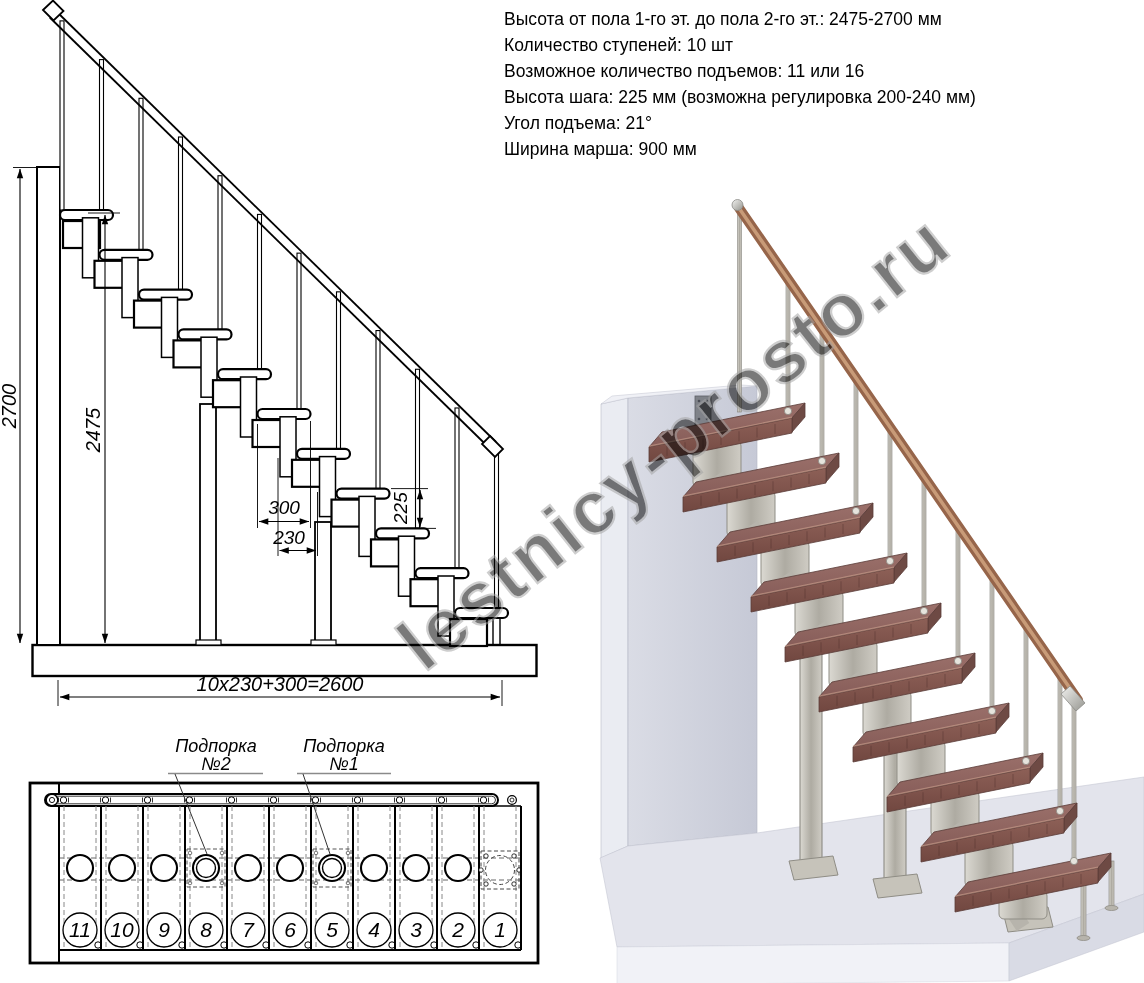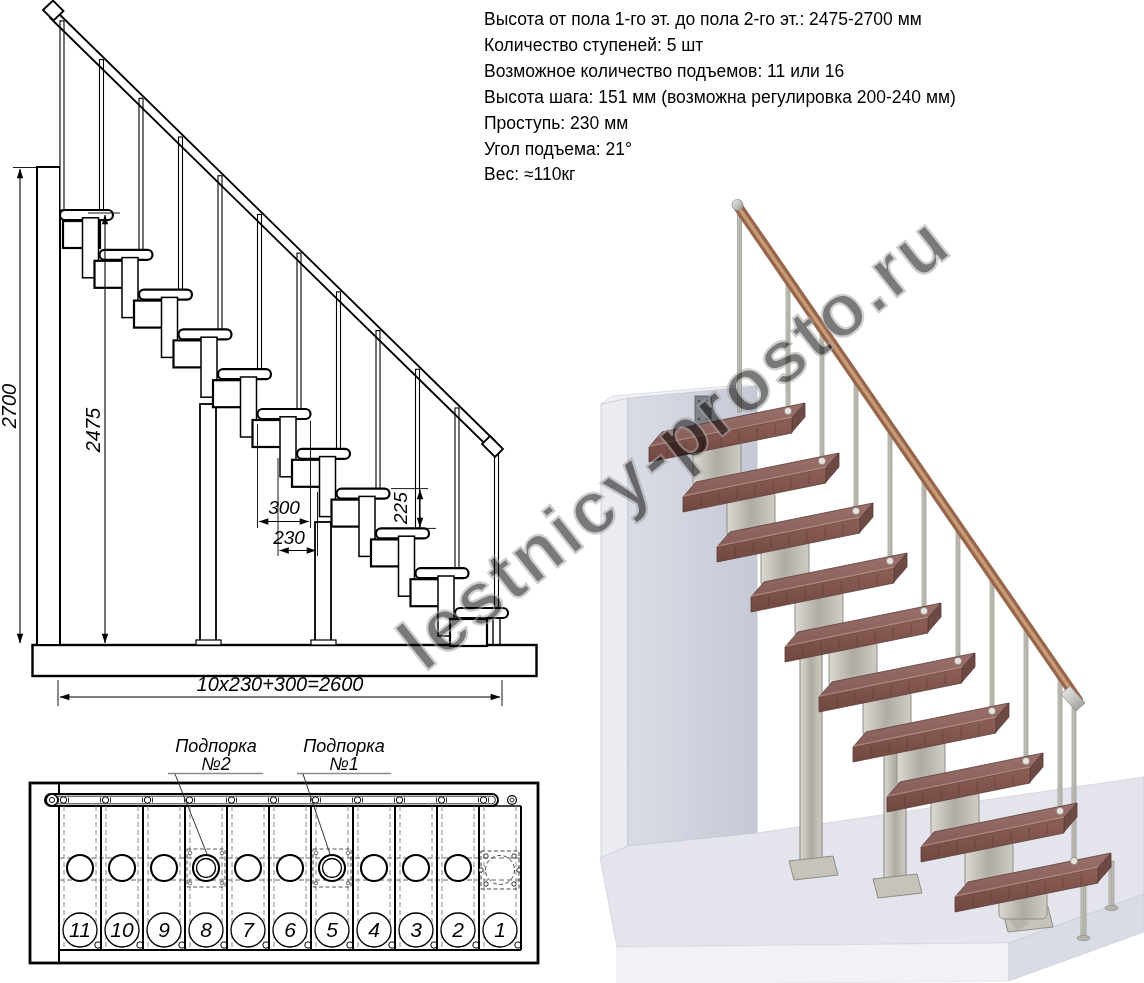--- a/index.html
+++ b/index.html
@@ -3,21 +3,21 @@
 <meta charset="utf-8">
 <style>
   html,body{margin:0;padding:0;background:#ffffff;}
   .canvas{position:relative;width:1144px;height:983px;background:#fff;overflow:hidden;
           font-family:"Liberation Sans",sans-serif;}
   .canvas svg{position:absolute;display:block;}
   #elev{left:0;top:0;}
   #plan{left:0;top:715px;}
   #view3d{left:569px;top:0;}
   #wm{left:0;top:0;pointer-events:none;}
-  .spec{position:absolute;left:484px;top:7px;color:#000;}
+  .spec{position:absolute;left:504px;top:7px;color:#000;}
   .spec div{font-size:17.5px;line-height:25.9px;white-space:nowrap;}
   text{font-family:"Liberation Sans",sans-serif;fill:#000;}
   .dim{font-style:italic;font-size:20px;}
   .dim2{font-style:italic;font-size:19px;}
   .plab{font-style:italic;font-size:18px;}
 </style>
 </head>
 <body>
 
 <div class="canvas">
@@ -504,25 +504,24 @@
       <line x1="175" y1="59" x2="207" y2="139" stroke="#333" stroke-width="1"></line>
       <text class="plab" x="344" y="37" text-anchor="middle">Подпорка</text>
       <text class="plab" x="344" y="55" text-anchor="middle">№1</text>
       <line x1="297" y1="58.5" x2="391" y2="58.5" stroke="#8a8a8a" stroke-width="1.6"></line>
       <line x1="303" y1="59" x2="330" y2="139" stroke="#333" stroke-width="1"></line>
     </g>
   </svg>
 
   <div class="spec">
     <div>Высота от пола 1-го эт. до пола 2-го эт.: 2475-2700 мм</div>
-    <div>Количество ступеней: 5 шт</div>
+    <div>Количество ступеней: 10 шт</div>
     <div>Возможное количество подъемов: 11 или 16</div>
-    <div>Высота шага: 151 мм (возможна регулировка 200-240 мм)</div>
-    <div>Проступь: 230 мм</div>
+    <div>Высота шага: 225 мм (возможна регулировка 200-240 мм)</div>
     <div>Угол подъема: 21°</div>
-    <div>Вес: ≈110кг</div>
+    <div>Ширина марша: 900 мм</div>
   </div>
 
   <svg id="wm" width="1144" height="983" viewBox="0 0 1144 983">
     <text transform="translate(690,462) rotate(-38.5)" text-anchor="middle" font-size="74" font-weight="bold" letter-spacing="3" fill="none" stroke="#a2a2a2" stroke-width="2.2" opacity="0.52">lestnicy-prosto.ru</text>
   </svg>
 
 </div>
 
 </body></html>

